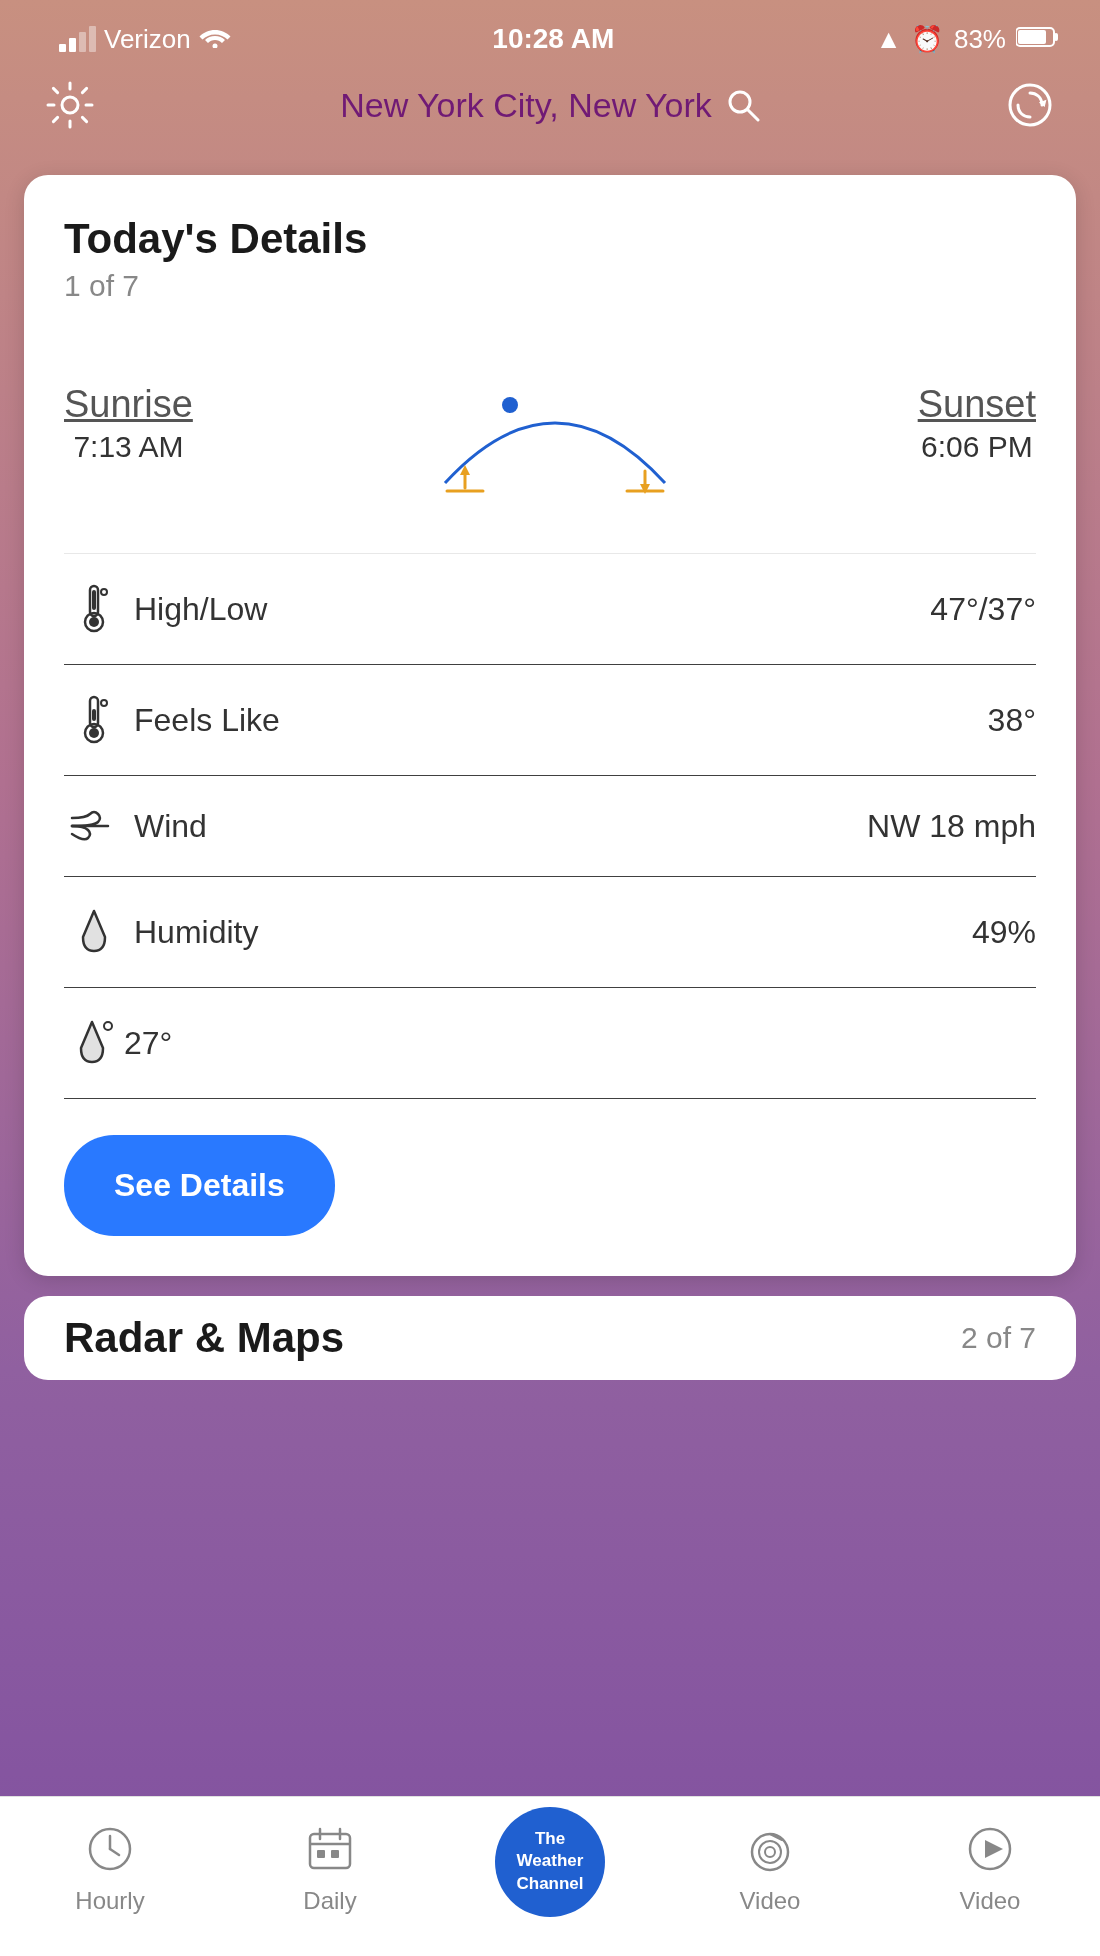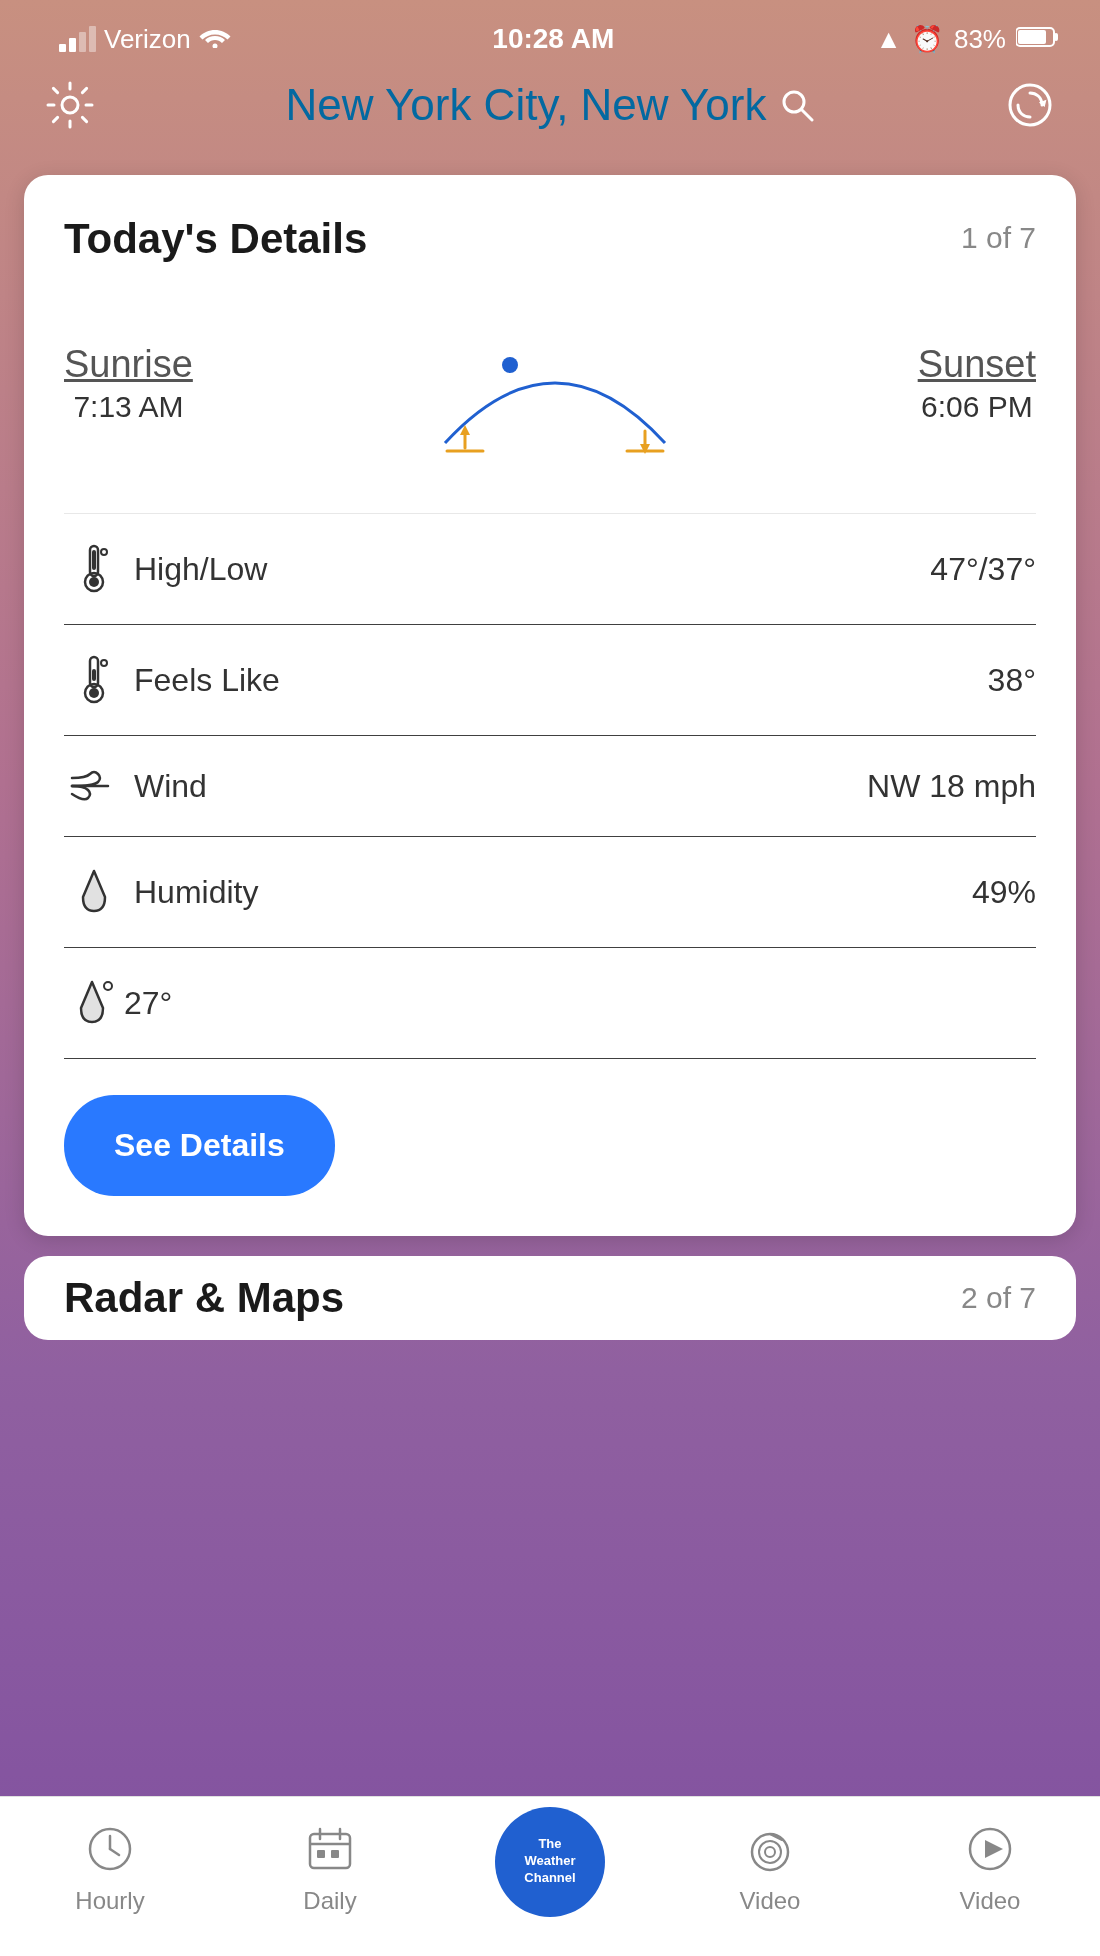--- a/index.html
+++ b/index.html
@@ -38,37 +38,38 @@
       padding: 10px 40px 20px;
       color: white;
     }
     .header-gear, .header-refresh {
       width: 60px; height: 60px;
       display: flex; align-items: center; justify-content: center;
       font-size: 40px; color: white;
     }
     .header-location {
       display: flex; align-items: center; gap: 14px;
-      font-size: 44px; font-weight: 400; color: #0369a1;
+      font-size: 34px; font-weight: 400; color: #701a75;
     }
 
     
     .main-card {
       margin: 20px 24px;
       background: white;
       border-radius: 24px;
       padding: 40px 40px 40px;
       box-shadow: 0 4px 20px rgba(0,0,0,0.15);
     }
 
     .card-header {
       display: flex;
       justify-content: space-between;
       align-items: flex-start;
       margin-bottom: 40px;
+      flex-direction: column;
     }
     .card-title {
       font-size: 42px;
       font-weight: 800;
       color: #1a1a1a;
     }
     .card-counter {
       font-size: 30px;
       color: #888;
       padding-top: 6px;
@@ -405,21 +406,21 @@
         <line x1="15" y1="5" x2="15" y2="15" stroke="#888" stroke-width="2.5" stroke-linecap="round"></line>
         <line x1="35" y1="5" x2="35" y2="15" stroke="#888" stroke-width="2.5" stroke-linecap="round"></line>
         <rect x="12" y="26" width="8" height="8" rx="1" fill="#888"></rect>
         <rect x="26" y="26" width="8" height="8" rx="1" fill="#888"></rect>
       </svg>
     </div>
     <span class="nav-label">Daily</span>
   </div>
   <div class="nav-item">
     <div class="nav-center-btn">
-      <span style="font-size:13px; font-weight:700; line-height:1.3;">The<br>Weather<br>Channel</span>
+      <span style="font-size:17px; font-weight:700; line-height:1.3;">The<br>Weather<br>Channel</span>
     </div>
   </div>
   <div class="nav-item">
     <div class="nav-icon">
       <svg width="50" height="50" viewBox="0 0 50 50" fill="none">
         <circle cx="25" cy="28" r="18" stroke="#888" stroke-width="2.5"></circle>
         <circle cx="25" cy="28" r="11" stroke="#888" stroke-width="2"></circle>
         <circle cx="25" cy="28" r="5" stroke="#888" stroke-width="2"></circle>
         <line x1="25" y1="10" x2="37" y2="16" stroke="#888" stroke-width="2" stroke-linecap="round"></line>
       </svg>

